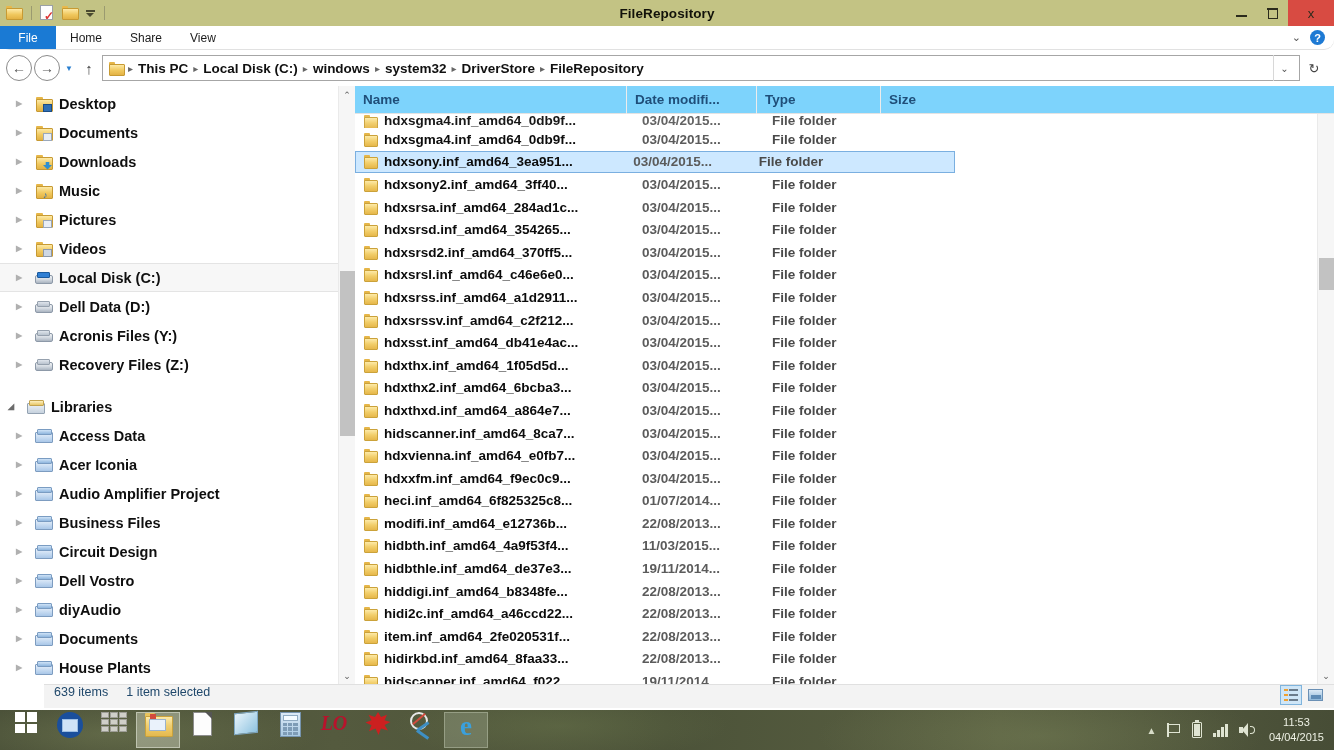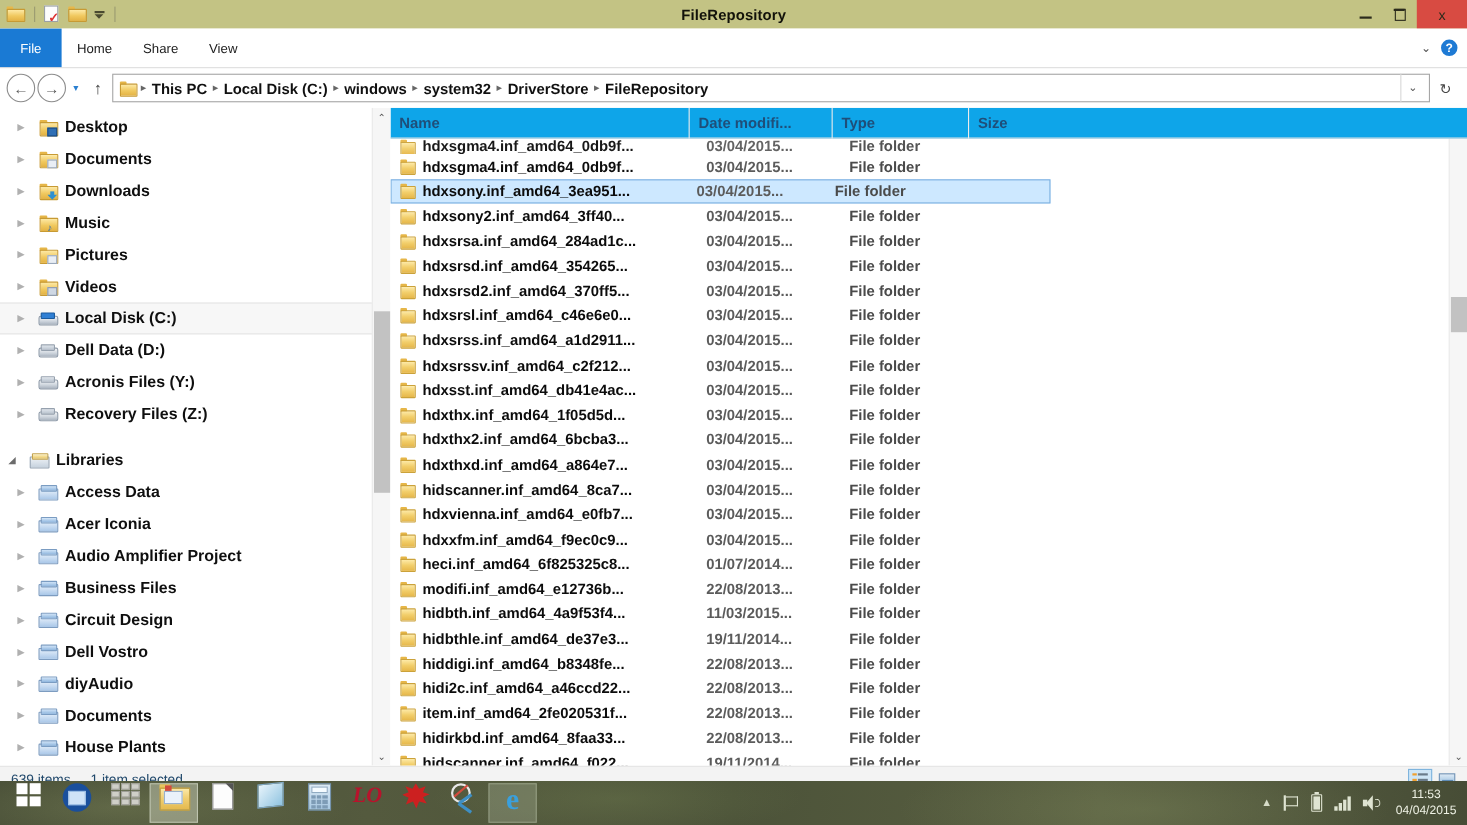--- a/index.html
+++ b/index.html
@@ -57,22 +57,22 @@
   .wc { width: 31px; height: 26px; display: flex; align-items: center; justify-content: center; cursor: pointer; }
   .wc-close { width: 46px; background: #d84b42; }
   .wc-close span { color: #fff; font-size: 15px; font-family: "Liberation Sans", sans-serif;}
   .wc span { color: #2b2b1c; font-size: 13px; }
   .mini-glyph { width:11px;height:1.5px;background:#2b2b1c; margin-top:6px;}
   .max-glyph { width:10px;height:11px;border:1.5px solid #2b2b1c; position:relative;}
   .max-glyph::before{content:"";position:absolute;left:-1.5px;top:-1px;width:10px;height:2px;background:#2b2b1c;}
 
   
   .ribbon {
-    height: 36px; background: #fff; display: flex; align-items: stretch;
-    border-bottom: 1px solid #dededeeb; position: relative;
+    height: 24px; background: #fff; display: flex; align-items: stretch;
+    border-bottom: 1px solid #dededeeb; position: relative; border-radius: 10px;
   }
   .tab {
     display:flex;align-items:center;justify-content:center;
     font-size: 12px; color: #1c1c1c; padding: 0 14px; cursor: pointer;
   }
   .tab-file { background:#1a7ad4; color:#fff; width:56px; padding:0; }
   .ribbon-right { margin-left:auto; display:flex;align-items:center;gap:9px;padding-right:9px;}
   .chev-down { color:#555; font-size:11px; cursor:pointer;}
   .help-ico {
     width:15px;height:15px;border-radius:50%;background:#1e7ad4;color:#fff;
@@ -175,21 +175,21 @@
     background:#f6f6f6; border-left:1px solid #eaeaea;
   }
   .vs-btn { height:17px;display:flex;align-items:center;justify-content:center;color:#5a5a5a;font-size:9px;cursor:pointer;}
   .vs-btn.bottom{position:absolute;bottom:0;left:0;right:0;}
   .vs-thumb { position:absolute; left:1px; width:15px; background:#c2c2c2; cursor:pointer;}
 
   
   .filepane { flex:1; position:relative; background:#fff; overflow:hidden; }
   .col-head {
     height:28px; display:flex; align-items:center; border-bottom:1px solid #e3e3e3;
-    background:#0ea5e9; position:relative; z-index:3;
+    background:#7dd3fc; position:relative; z-index:3;
   }
   .col {
     font-size:13.5px; font-weight:bold; color:#1f4e79; padding-left:8px;
     cursor:pointer; height:28px;display:flex;align-items:center;
     border-right:1px solid #ececec;
   }
   .col-name{width:272px;}
   .col-date{width:130px;}
   .col-type{width:124px;}
   .col-size{width:78px;border-right:none;}
@@ -208,22 +208,22 @@
   .row-ico::after{content:"";position:absolute;left:1px;top:2px;width:12px;height:10px;
     background:linear-gradient(180deg,#fdeaa8 0%,#f2ce6a 50%,#e6b74a 100%);border:1px solid #cba23a;border-radius:1px;}
   .cell-name{width:258px;color:#0c0c0c;white-space:nowrap;overflow:hidden;}
   .cell-date{width:130px;color:#5b5b5b;white-space:nowrap;}
   .cell-type{width:124px;color:#4a4a4a;white-space:nowrap;}
   .cell-size{width:78px;color:#4a4a4a;}
 
   
   .statusbar {
     height:24px; background:#f3f3f3; border-top:1px solid #e0e0e0;
-    display:flex; align-items:center; padding-left:10px; gap:0;
-    font-size:12.5px; color:#20486b;
+    display:flex; align-items:flex-start; padding-left:10px; gap:0;
+    font-size:12.5px; color:#20486b;margin-left:44px;
   }
   .st-item{ padding-right:18px; }
   .view-btns{ margin-left:auto; display:flex; gap:2px; padding-right:8px;}
   .vb{width:22px;height:20px;display:flex;align-items:center;justify-content:center;cursor:pointer;}
   .vb.active{background:#cfe6f7;border:1px solid #7fb4dd;}
   .vb-details{width:15px;height:12px;display:grid;grid-template-columns:4px 9px;gap:1px;align-content:space-between;}
   .vb-details i{display:block;height:2px;background:#6b7c8c;}
   .vb-details i.sq{background:#f0a030;height:2px;}
   .vb-icons{width:15px;height:12px;background:linear-gradient(180deg,#dbe9f5,#8fb8da);border:1px solid #6b90b5;position:relative;}
   .vb-icons::after{content:"";position:absolute;left:2px;bottom:1px;width:10px;height:4px;background:#5e8bb5;}

